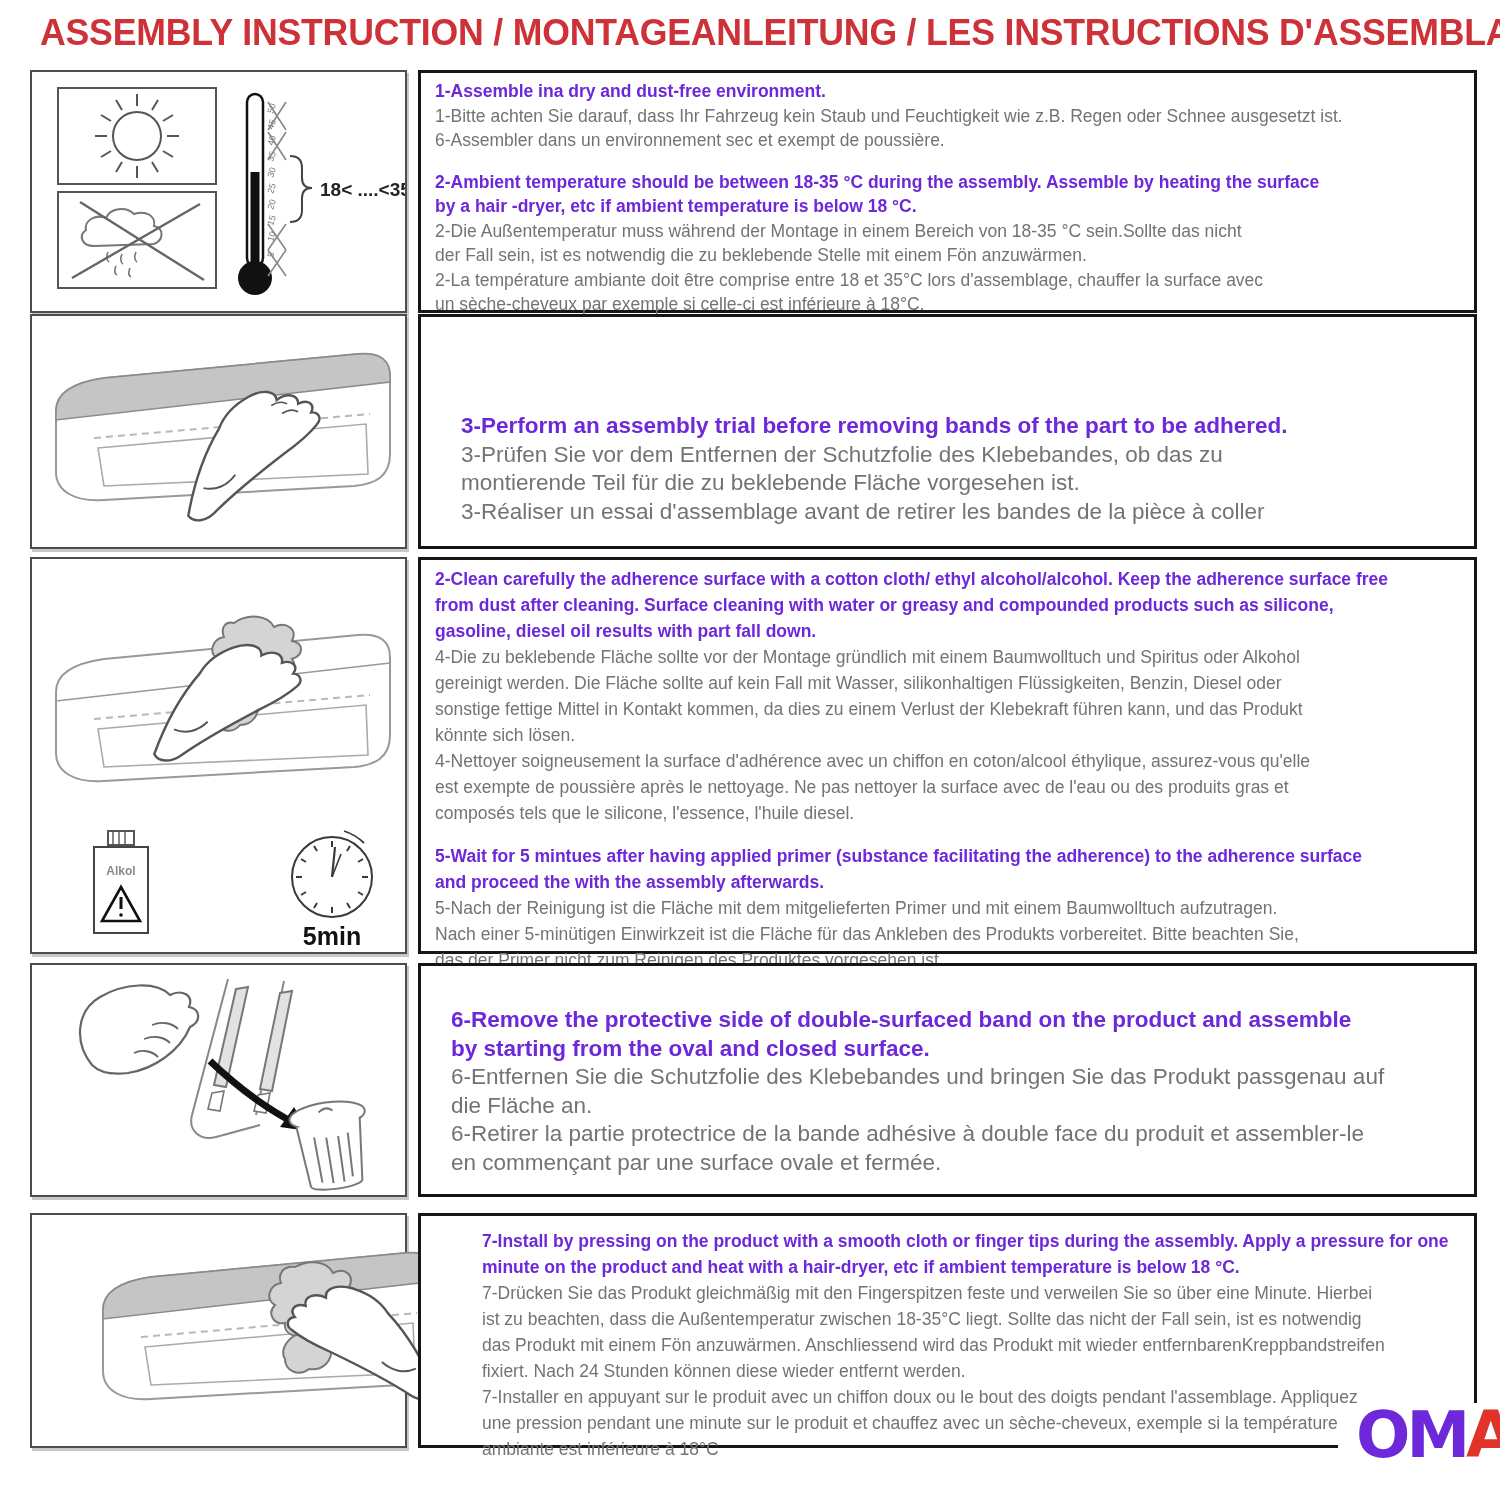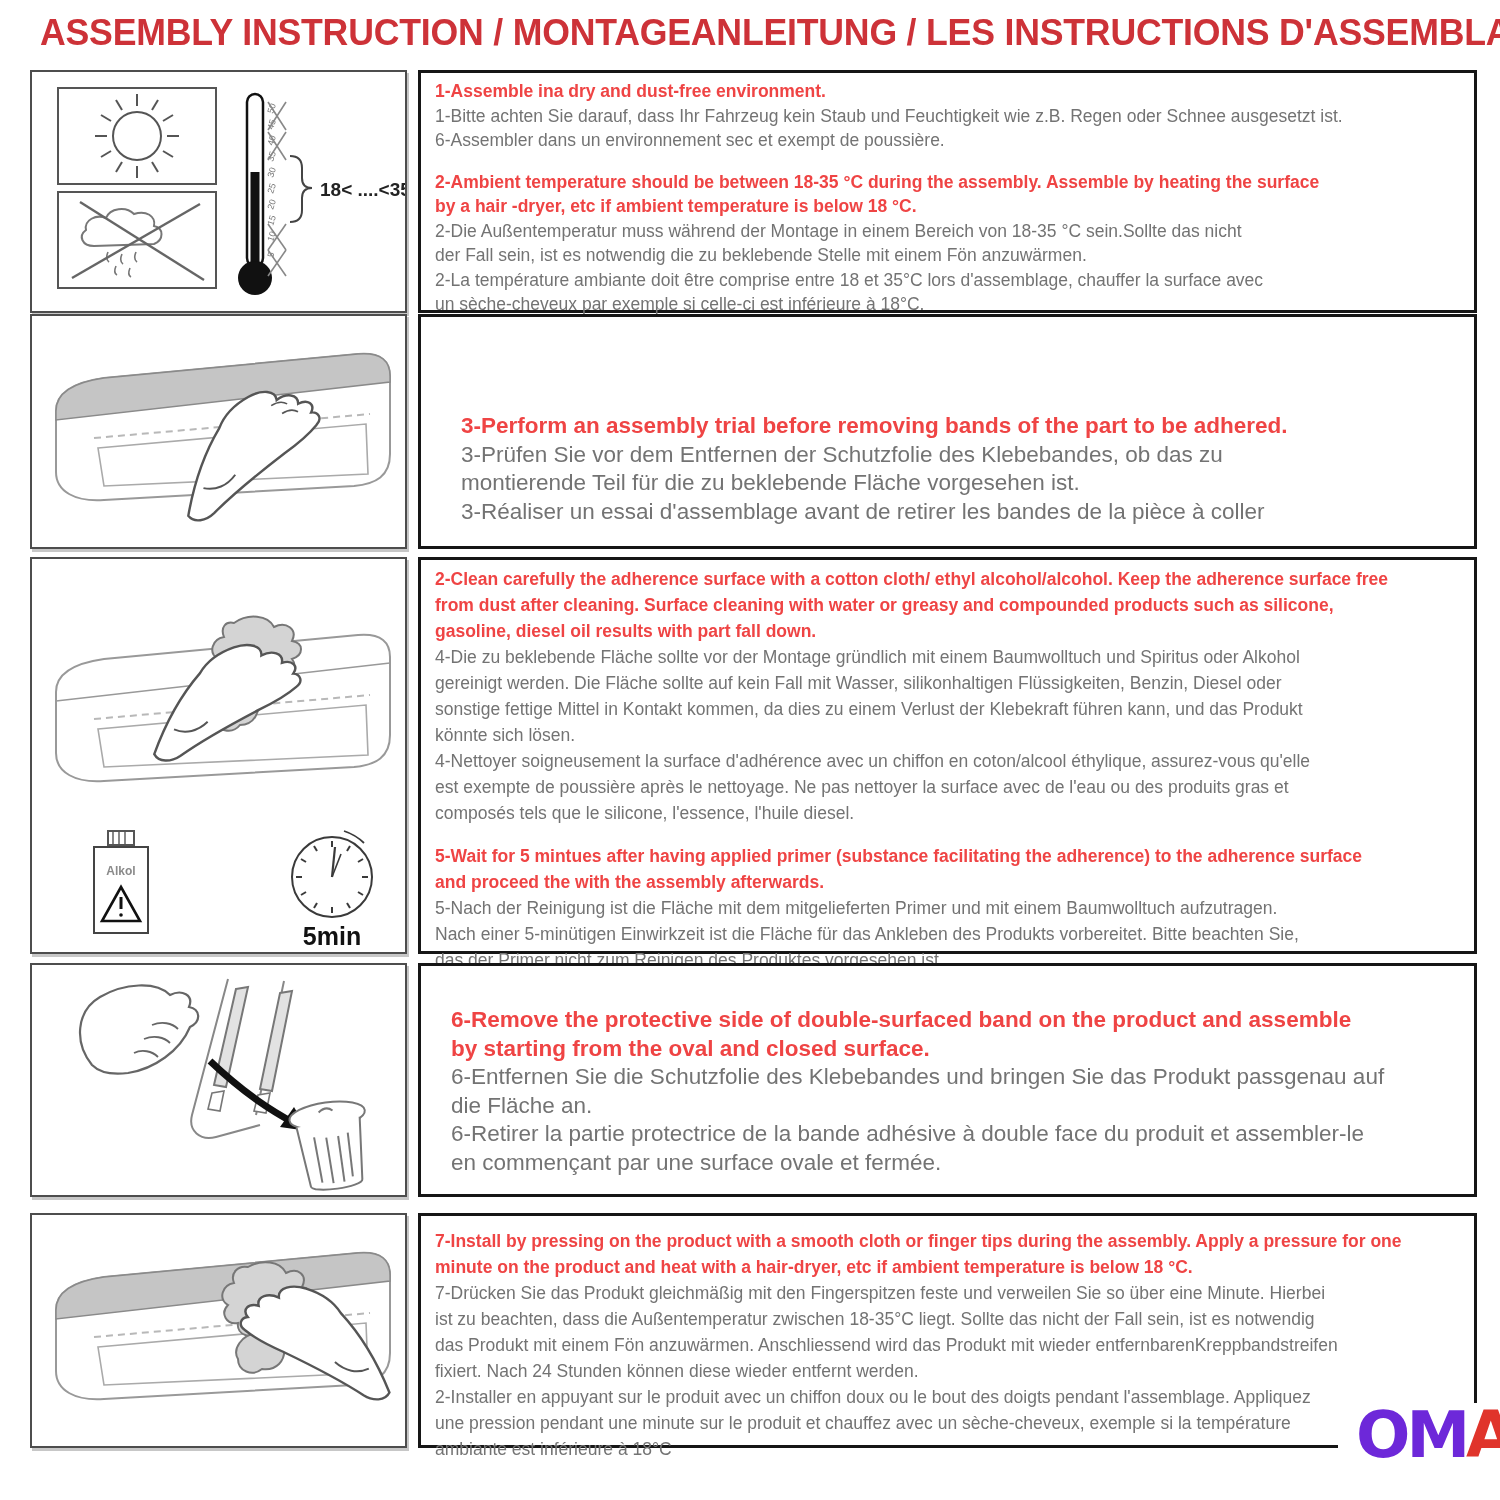--- a/index.html
+++ b/index.html
@@ -16,27 +16,27 @@
     box-shadow:2px 3px 0 rgba(0,0,0,0.22);
   }
   .rightbox{
     position:absolute;left:418px;width:1059px;background:#fff;
     border:3px solid #161616;box-sizing:border-box;
   }
   .r1{top:70px;height:243px;}
   .r2{top:314px;height:235px;}
   .r3{top:557px;height:397px;}
   .r4{top:963px;height:234px;}
-  .r5{top:1213px;height:235px;}
+  .r5{top:1213px;height:235px;padding-left:47px;}
   .txt{padding:6px 16px 4px 14px;}
   .txt p{margin:0;white-space:pre-line;color:#737373;font-weight:400;}
   .small p{font-size:17.5px;line-height:24.5px;}
   .small3 p{font-size:17.5px;line-height:26px;}
   .large p{font-size:22.5px;line-height:28.5px;}
-  .txt p.b{color:#ef4444;font-weight:700;}
+  .txt p.b{color:#6d28d9;font-weight:700;}
   .gap{height:17px;}
   .pad2{padding:55px 16px 0 40px;margin-top:40px;}
   .pad4{padding:40px 16px 0 30px;}
   .pad5{padding:12px 16px 4px 14px;}
   svg{display:block;}
   .logo{
     position:absolute;left:1338px;top:1403px;background:#fff;
     padding:0 4px 6px 18px;line-height:1;white-space:nowrap;
     font-family:"DejaVu Sans",sans-serif;font-weight:700;font-size:64px;letter-spacing:-4px;
   }
@@ -292,21 +292,21 @@
     </svg>
   </div>
   <div class="rightbox r5">
     <div class="txt small3 pad5">
       <p class="b">7-Install by pressing on the product with a smooth cloth or finger tips during the assembly. Apply a pressure for one
 minute on the product and heat with a hair-dryer, etc if ambient temperature is below 18 °C.</p>
       <p>7-Drücken Sie das Produkt gleichmäßig mit den Fingerspitzen feste und verweilen Sie so über eine Minute. Hierbei
 ist zu beachten, dass die Außentemperatur zwischen 18-35°C liegt. Sollte das nicht der Fall sein, ist es notwendig
 das Produkt mit einem Fön anzuwärmen. Anschliessend wird das Produkt mit wieder entfernbarenKreppbandstreifen
 fixiert. Nach 24 Stunden können diese wieder entfernt werden.</p>
-      <p>2-Installer en appuyant sur le produit avec un chiffon doux ou le bout des doigts pendant l'assemblage. Appliquez
+      <p>7-Installer en appuyant sur le produit avec un chiffon doux ou le bout des doigts pendant l'assemblage. Appliquez
 une pression pendant une minute sur le produit et chauffez avec un sèche-cheveux, exemple si la température
 ambiante est inférieure à 18°C</p>
     </div>
   </div>
 </div>
 
 <div class="logo">
   <span class="lb">OM</span><span class="lr">AC</span>
 </div>
 

